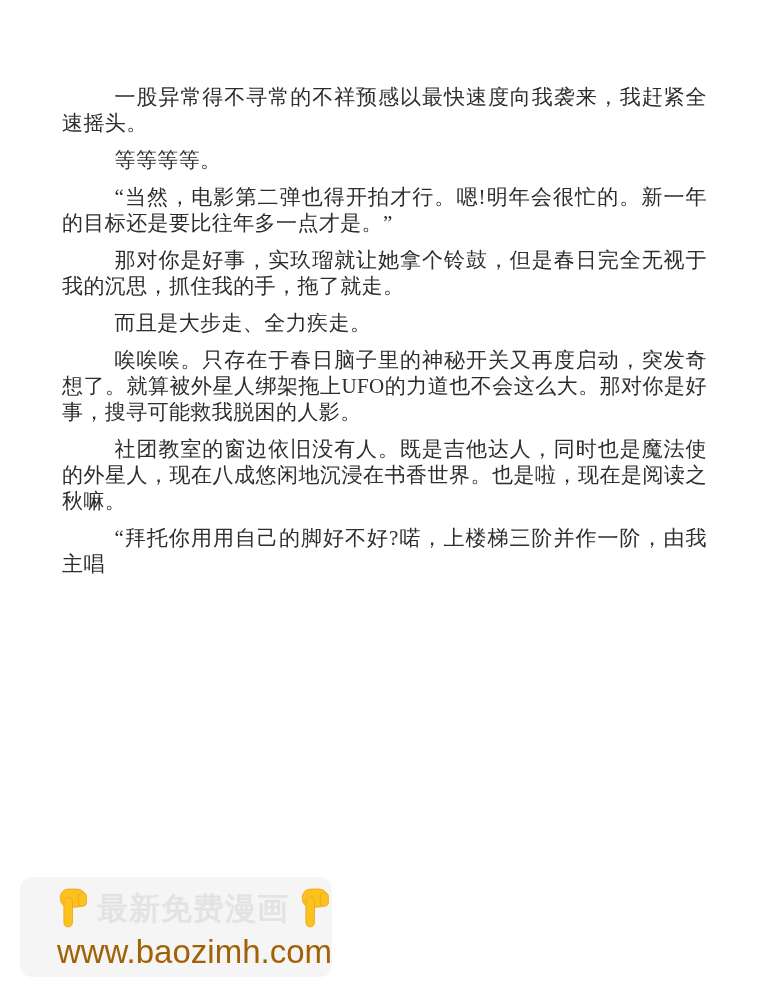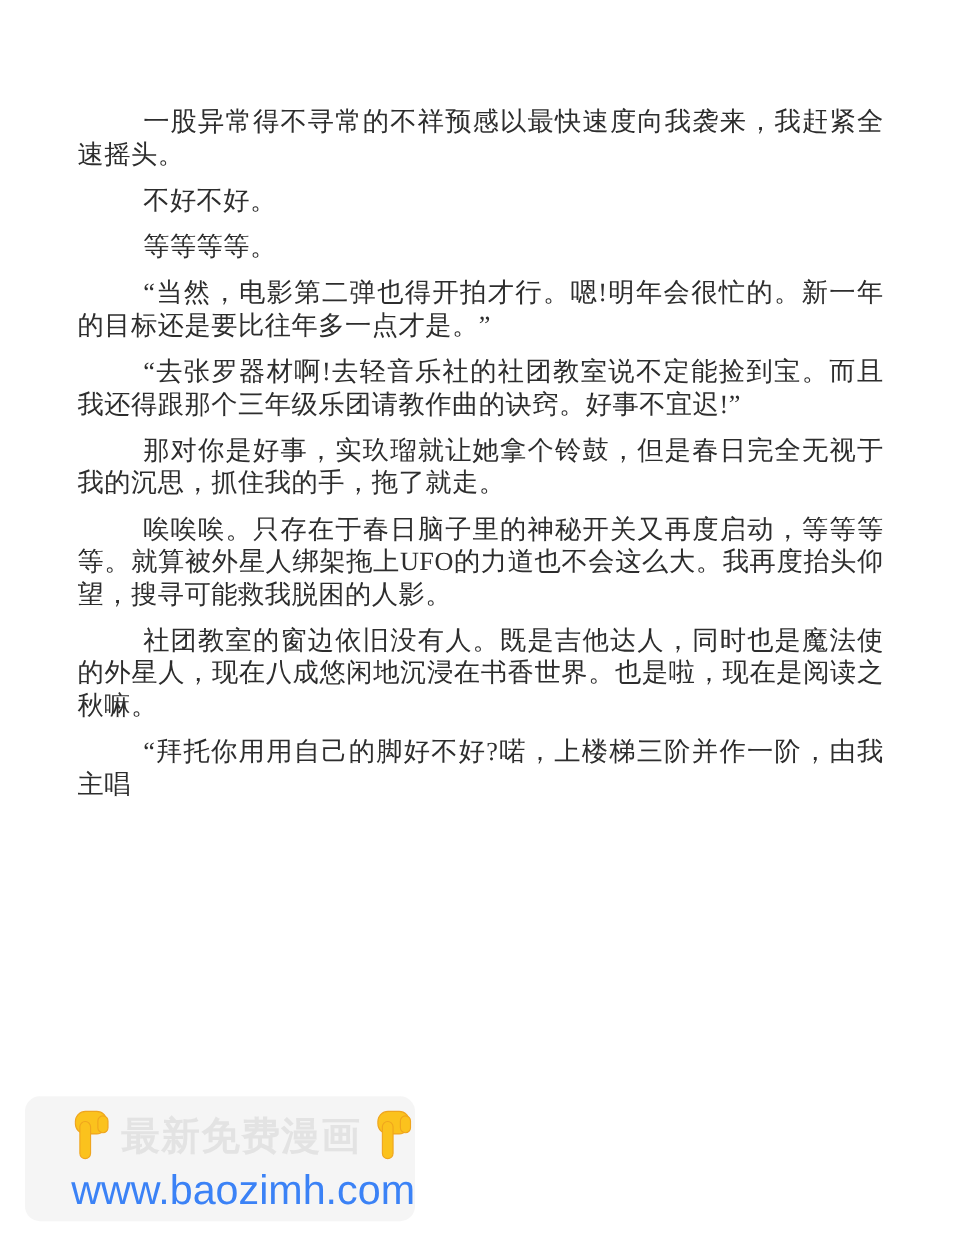--- a/index.html
+++ b/index.html
@@ -53,45 +53,44 @@
   }
   .wm-title {
     color: #e3e3e3;
     font-size: 31px;
     font-weight: 700;
     letter-spacing: 1px;
     white-space: nowrap;
   }
   .wm-url {
     margin-top: 5px;
-    color: #3b82f6;
+    color: #a16207;
     font-size: 33px;
     line-height: 1;
     letter-spacing: 0px;
     white-space: nowrap;
   }
   .hand-icon {
     width: 36px;
     height: 44px;
     flex: 0 0 auto;
   }
 </style>
 </head>
 <body>
 
 <div class="page">
 
   <article class="text-block">
     <p>一股异常得不寻常的不祥预感以最快速度向我袭来，我赶紧全速摇头。</p>
-    <p>不好不好。</p>
     <p>等等等等。</p>
     <p>“当然，电影第二弹也得开拍才行。嗯!明年会很忙的。新一年的目标还是要比往年多一点才是。”</p>
-    <p>“去张罗器材啊!去轻音乐社的社团教室说不定能捡到宝。而且我还得跟那个三年级乐团请教作曲的诀窍。好事不宜迟!”</p>
     <p>那对你是好事，实玖瑠就让她拿个铃鼓，但是春日完全无视于我的沉思，抓住我的手，拖了就走。</p>
-    <p>唉唉唉。只存在于春日脑子里的神秘开关又再度启动，等等等等。就算被外星人绑架拖上UFO的力道也不会这么大。我再度抬头仰望，搜寻可能救我脱困的人影。</p>
+    <p>而且是大步走、全力疾走。</p>
+    <p>唉唉唉。只存在于春日脑子里的神秘开关又再度启动，突发奇想了。就算被外星人绑架拖上UFO的力道也不会这么大。那对你是好事，搜寻可能救我脱困的人影。</p>
     <p>社团教室的窗边依旧没有人。既是吉他达人，同时也是魔法使的外星人，现在八成悠闲地沉浸在书香世界。也是啦，现在是阅读之秋嘛。</p>
     <p>“拜托你用用自己的脚好不好?喏，上楼梯三阶并作一阶，由我主唱</p>
   </article>
 
   <aside class="watermark">
     <div class="wm-line1">
       <svg class="hand-icon" viewBox="0 0 40 48" aria-hidden="true">
         <g fill="#fbc21d" stroke="#efa51e" stroke-width="1">
           <rect x="7" y="3" width="28" height="20" rx="9"></rect>
           <rect x="27" y="7" width="9" height="15" rx="4.5"></rect>

